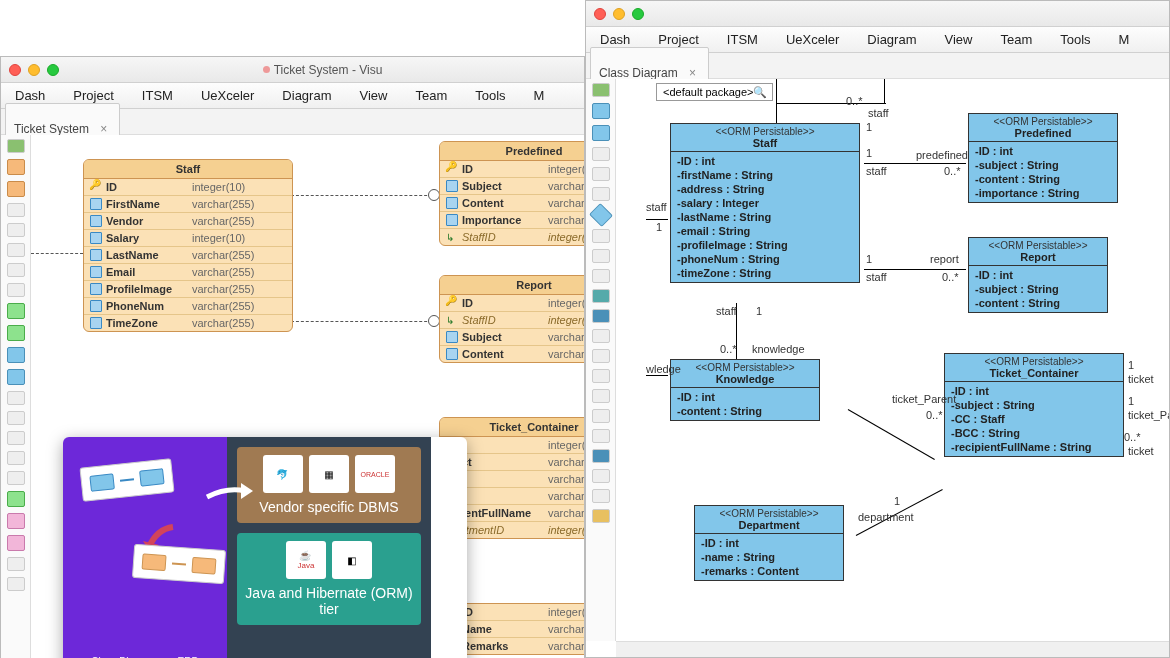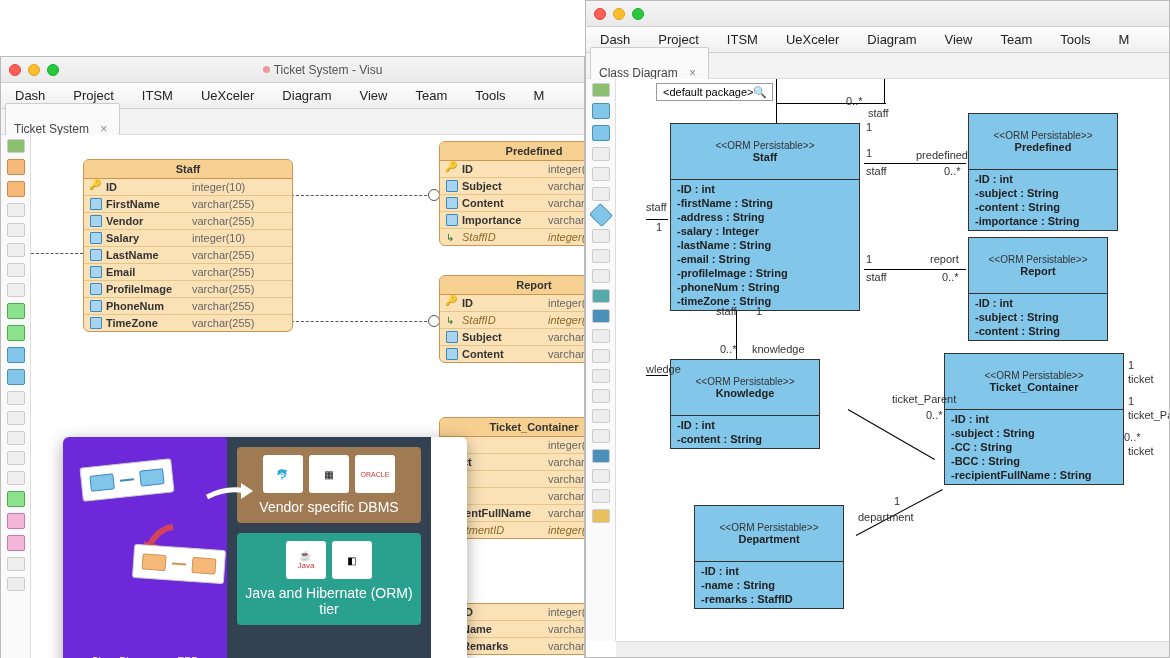--- a/index.html
+++ b/index.html
@@ -33,21 +33,21 @@
 .erd-row:last-child { border-bottom: none; }
 .col-icon { width: 12px; height: 12px; border: 1px solid #3989c4; background: #a8d4f0; border-radius: 1px; flex-shrink: 0; }
 .key-icon { width: 12px; height: 12px; flex-shrink: 0; position: relative; }
 .key-icon::before { content: "🔑"; font-size: 10px; position: absolute; left: -1px; top: -2px; }
 .fk-icon { width: 12px; height: 12px; flex-shrink: 0; }
 .fk-icon::before { content: "↳"; font-size: 10px; color: #2a7a2a; }
 .col-name { flex: 0 0 82px; font-weight: bold; color: #333; }
 .col-name.fk { font-style: italic; color: #8a6a2a; font-weight: normal; }
 .col-type { color: #666; font-size: 11px; }
 .uml-box { position: absolute; background: #82c6ea; border: 1px solid #333; font-size: 11px; }
-.uml-head { text-align: center; border-bottom: 1px solid #333; padding: 16px 4px; }
+.uml-head { text-align: center; border-bottom: 1px solid #333; padding: 2px 4px; }
 .uml-stereo { color: #333; font-size: 10px; }
 .uml-name { font-weight: bold; color: #222; }
 .uml-attrs { padding: 2px 6px; color: #222; }
 .uml-attrs div { padding: 1px 0; font-weight: bold; }
 .rel-label { position: absolute; font-size: 11px; color: #333; background: transparent; }
 .line { position: absolute; background: #000; }
 .line-dash { border-top: 1px dashed #555; position: absolute; height: 0; }
 .crows { position: absolute; width: 12px; height: 12px; border: 1px solid #555; border-radius: 50%; background: #fff; }
 .popup { position: absolute; left: 32px; top: 302px; width: 404px; height: 238px; background: #fff; border-radius: 6px; box-shadow: 0 4px 16px rgba(0,0,0,0.35); display: flex; overflow: hidden; }
 .popup-left { width: 164px; background: #6d28d9; position: relative; display: flex; align-items: center; justify-content: center; }
@@ -461,35 +461,35 @@
       </div>
 
       <div class="uml-box" style="left:328px;top:274px;width:180px">
         <div class="uml-head">
             <div class="uml-stereo">&lt;&lt;ORM Persistable&gt;&gt;</div>
             <div class="uml-name">Ticket_Container</div>
           </div>
         <div class="uml-attrs">
           <div>-ID : int</div>
             <div>-subject : String</div>
-          <div>-CC : String</div>
+          <div>-CC : Staff</div>
             <div>-BCC : String</div>
           <div>-recipientFullName : String</div>
         </div>
       </div>
 
       <div class="uml-box" style="left:78px;top:426px;width:150px">
         <div class="uml-head">
             <div class="uml-stereo">&lt;&lt;ORM Persistable&gt;&gt;</div>
             <div class="uml-name">Department</div>
           </div>
         <div class="uml-attrs">
           <div>-ID : int</div>
             <div>-name : String</div>
-          <div>-remarks : StaffID</div>
+          <div>-remarks : Content</div>
         </div>
       </div>
 
       <div class="rel-label" style="left:252px;top:28px">staff</div>
       <div class="rel-label" style="left:230px;top:16px">0..*</div>
       <div class="rel-label" style="left:250px;top:42px">1</div>
       <div class="rel-label" style="left:250px;top:68px">1</div>
       <div class="rel-label" style="left:250px;top:86px">staff</div>
       <div class="rel-label" style="left:300px;top:70px">predefined</div>
       <div class="rel-label" style="left:328px;top:86px">0..*</div>

